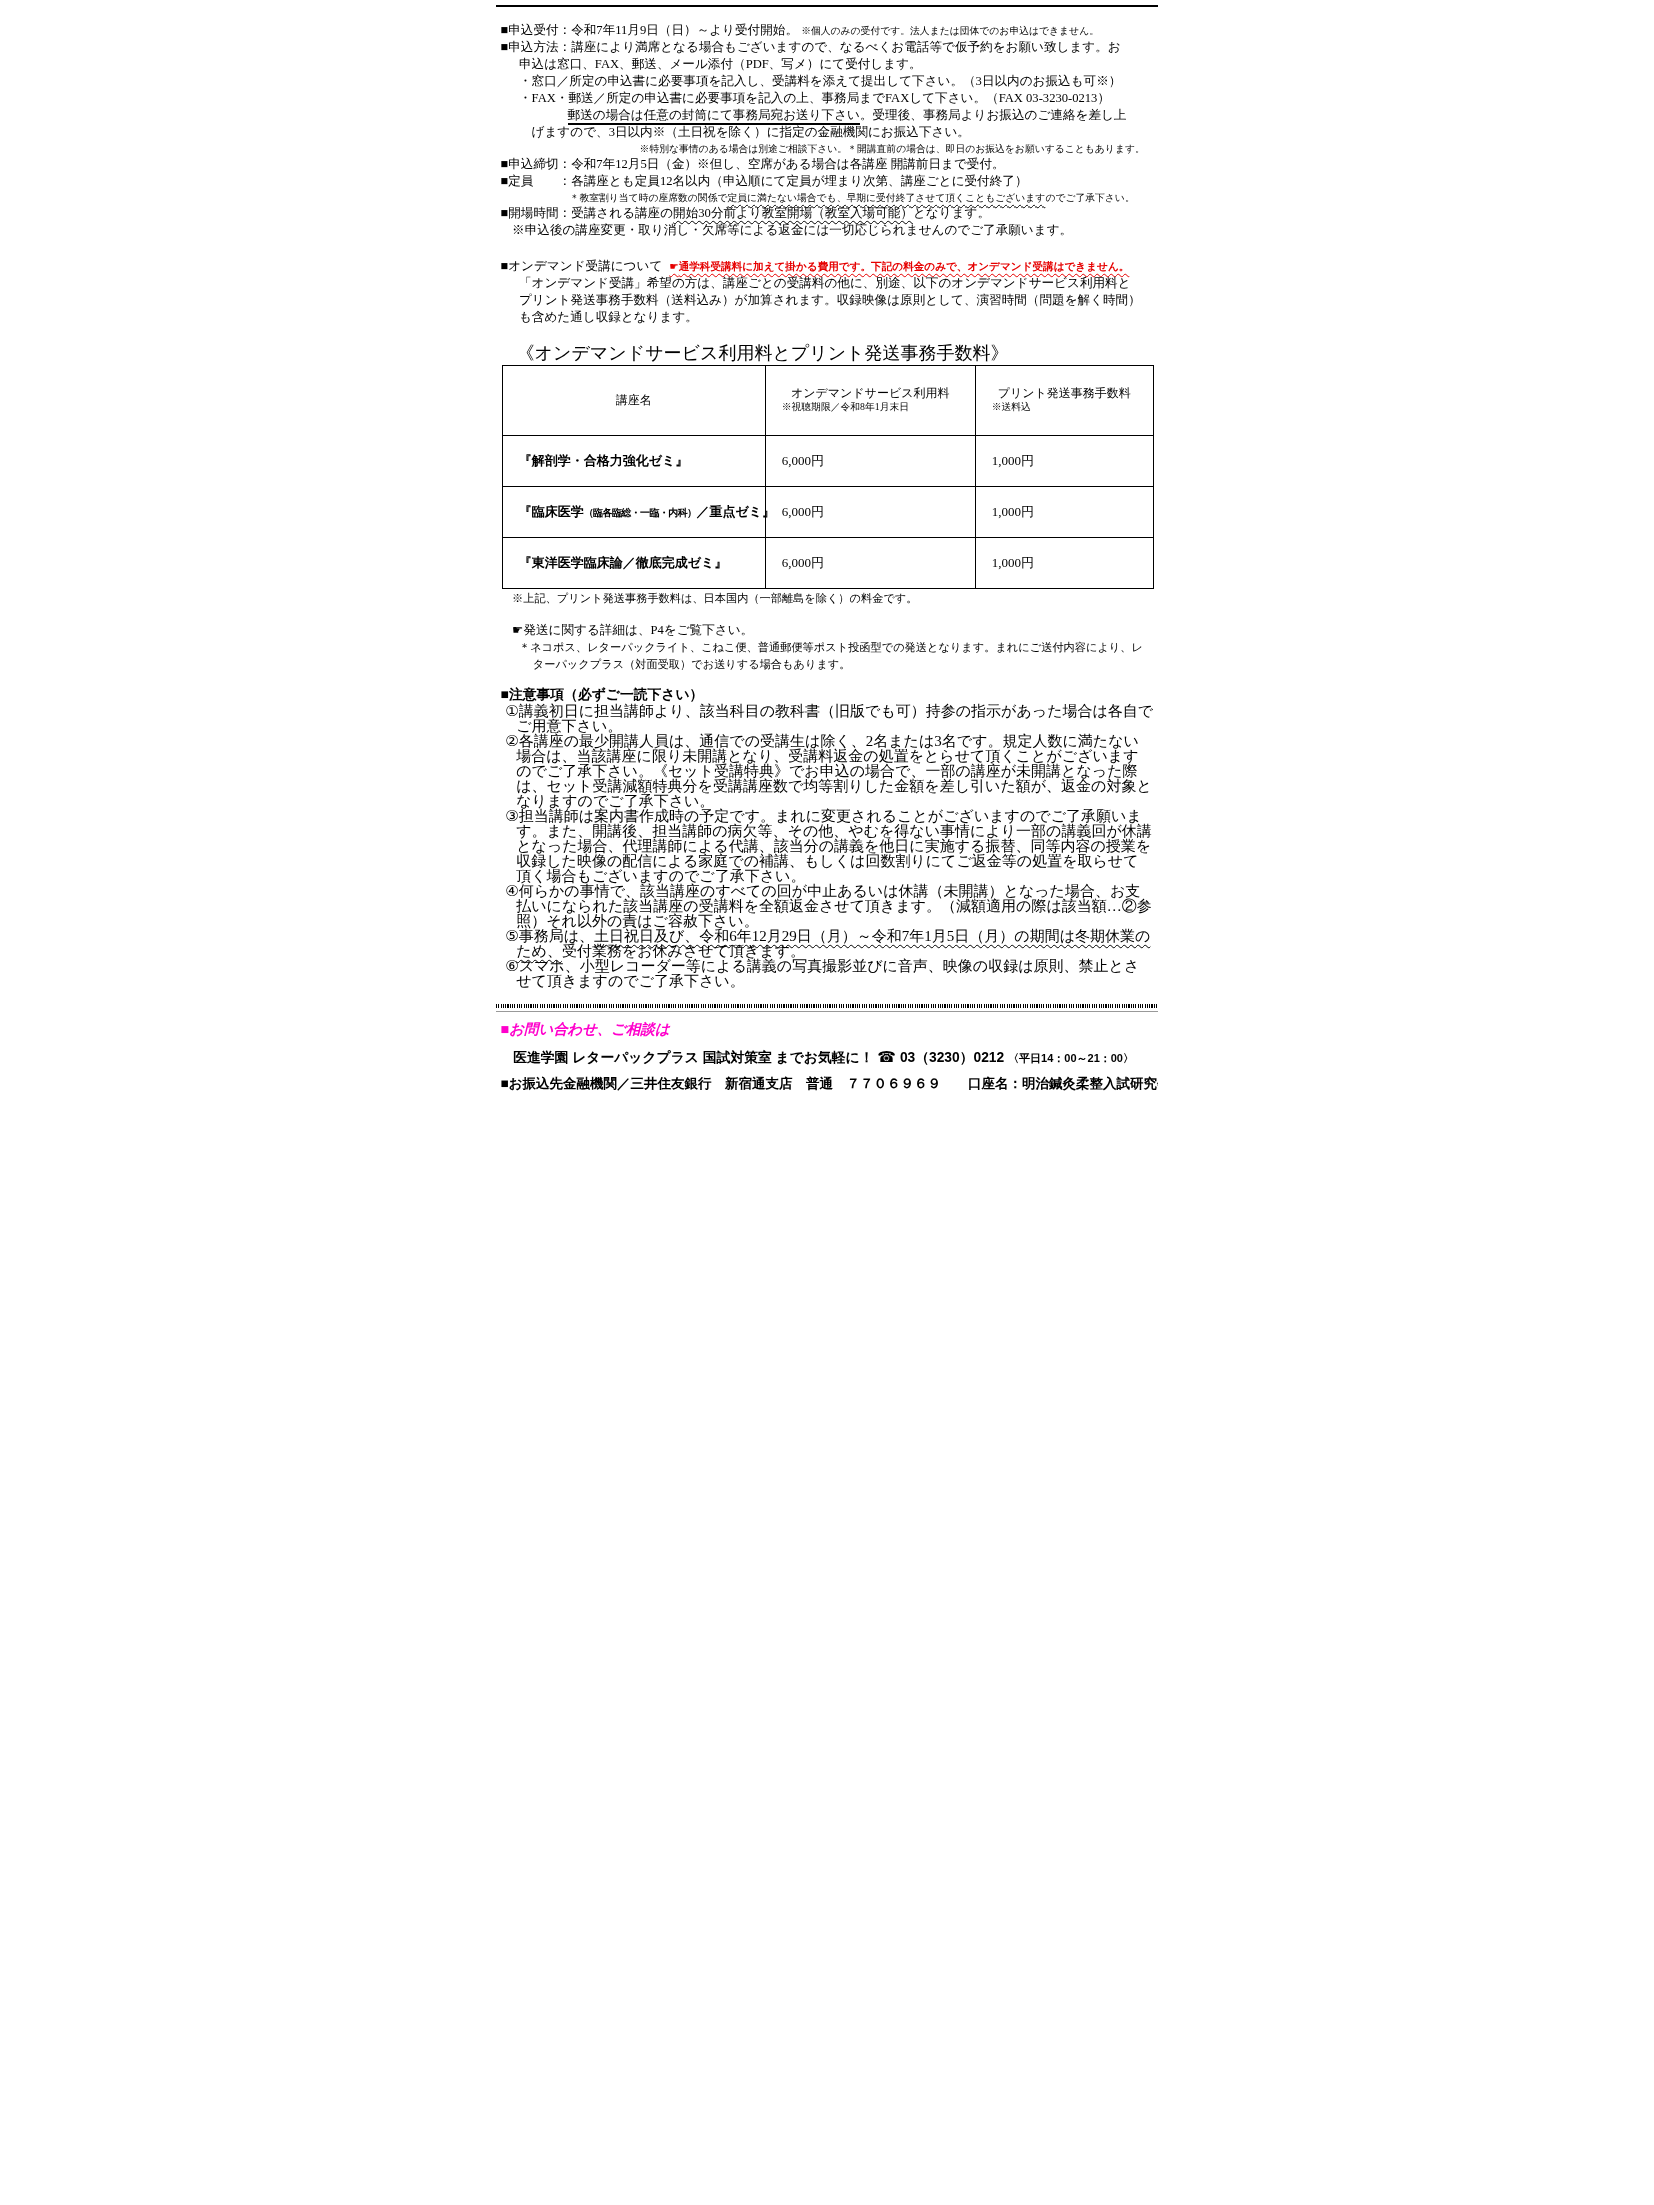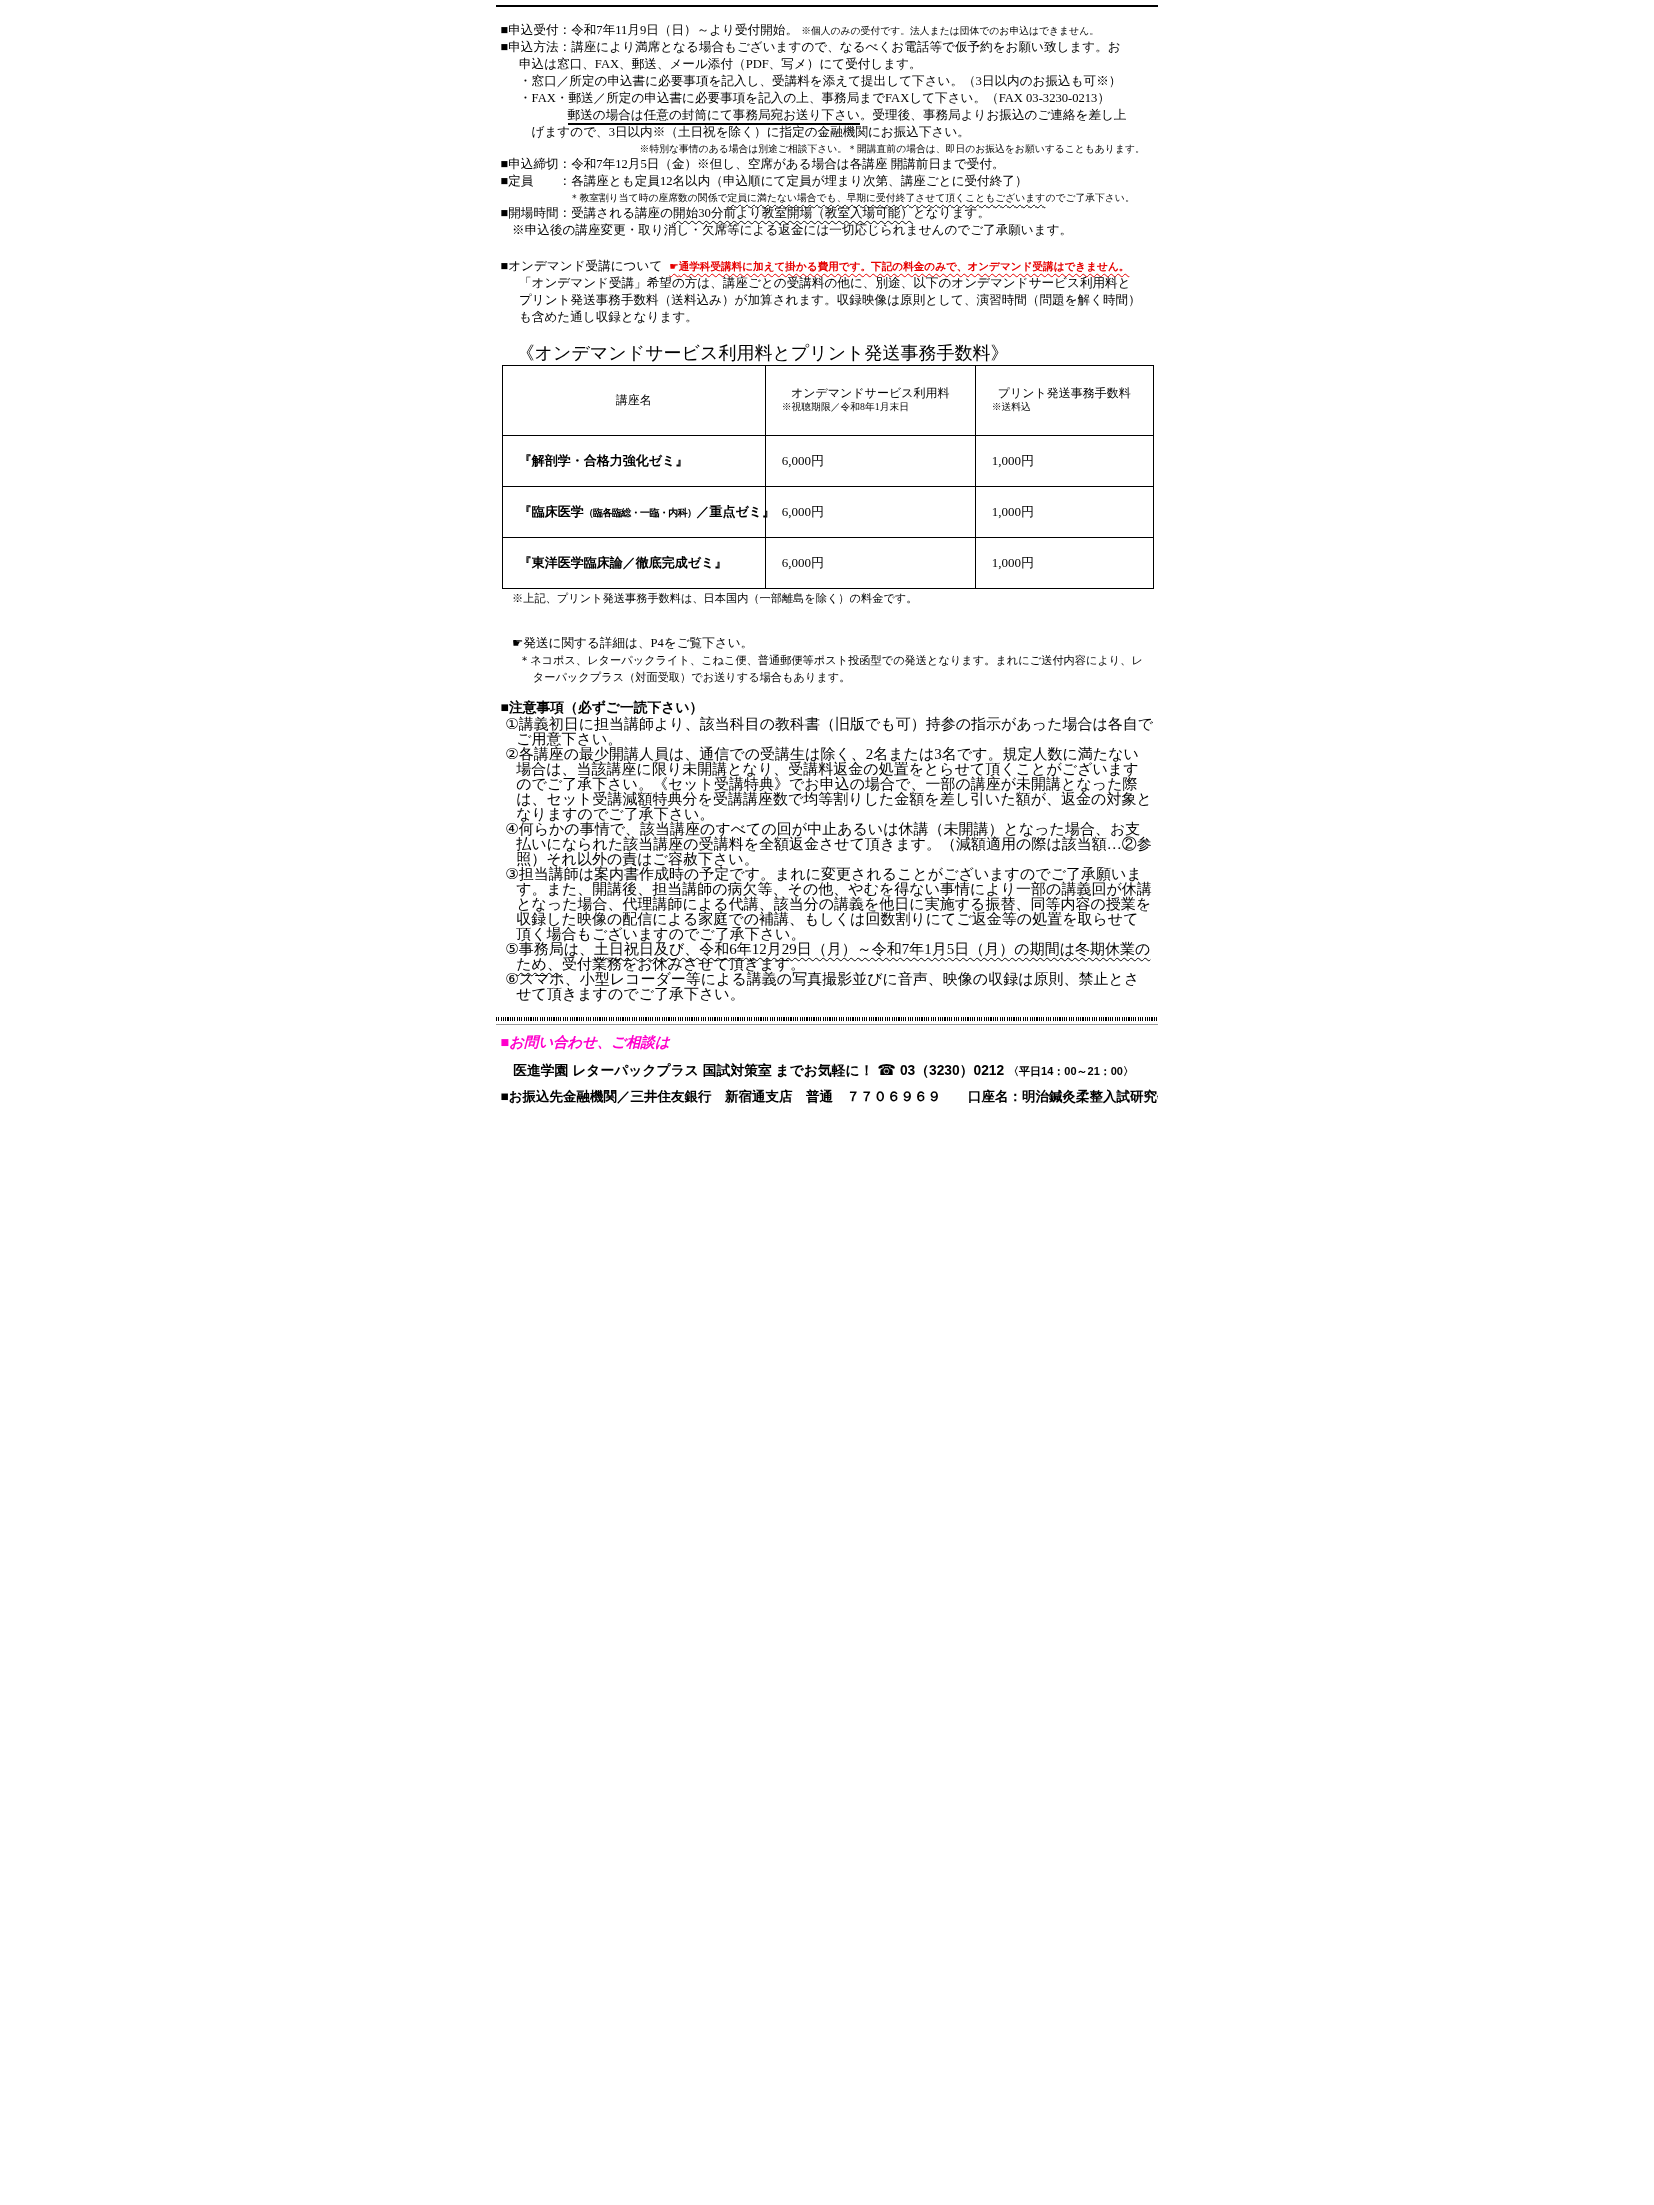--- a/index.html
+++ b/index.html
@@ -188,38 +188,38 @@
           <span>『東洋医学臨床論／徹底完成ゼミ』</span><span class="course-paren"></span><span></span>
         </td>
         <td class="fee-cell">6,000円</td>
         <td class="fee-cell">1,000円</td>
       </tr>
     </tbody>
   </table>
 
   <div class="md ml20" style="line-height:16px;margin-top:1.7px;">※上記、プリント発送事務手数料は、日本国内（一部離島を除く）の料金です。</div>
 
-  <div class="line ml20" style="margin-top:28px;">
+  <div class="line ml20" style="margin-top:15px;">
     <span class="sym">☛</span><span>発送に関する詳細は、P4をご覧下さい。</span>
   </div>
   <div class="ship-note">＊ネコポス、レターパックライト、こねこ便、普通郵便等ポスト投函型での発送となります。まれにご送付内容により、レターパックプラス（対面受取）でお送りする場合もあります。</div>
 
   <div class="notice-heading">■注意事項（必ずご一読下さい）</div>
   <div>
     <div class="notice">
       <span class="num">①</span><span>講義初日に担当講師より、該当科目の教科書（旧版でも可）持参の指示があった場合は各自でご用意下さい。</span>
     </div>
     <div class="notice">
       <span class="num">②</span><span>各講座の最少開講人員は、通信での受講生は除く、2名または3名です。規定人数に満たない場合は、当該講座に限り未開講となり、受講料返金の処置をとらせて頂くことがございますのでご了承下さい。《セット受講特典》でお申込の場合で、一部の講座が未開講となった際は、セット受講減額特典分を受講講座数で均等割りした金額を差し引いた額が、返金の対象となりますのでご了承下さい。</span>
     </div>
     <div class="notice">
+      <span class="num">③</span><span>担当講師は案内書作成時の予定です。まれに変更されることがございますのでご了承願います。また、開講後、担当講師の病欠等、その他、やむを得ない事情により一部の講義回が休講となった場合、代理講師による代講、該当分の講義を他日に実施する振替、同等内容の授業を収録した映像の配信による家庭での補講、もしくは回数割りにてご返金等の処置を取らせて頂く場合もございますのでご了承下さい。</span>
+    </div>
+    <div class="notice">
       <span class="num">④</span><span>何らかの事情で、該当講座のすべての回が中止あるいは休講（未開講）となった場合、お支払いになられた該当講座の受講料を全額返金させて頂きます。（減額適用の際は該当額…②参照）それ以外の責はご容赦下さい。</span>
-    </div>
-    <div class="notice">
-      <span class="num">③</span><span>担当講師は案内書作成時の予定です。まれに変更されることがございますのでご了承願います。また、開講後、担当講師の病欠等、その他、やむを得ない事情により一部の講義回が休講となった場合、代理講師による代講、該当分の講義を他日に実施する振替、同等内容の授業を収録した映像の配信による家庭での補講、もしくは回数割りにてご返金等の処置を取らせて頂く場合もございますのでご了承下さい。</span>
     </div>
     <div class="notice">
       <span class="num">⑤</span><span>事務局は、</span><span class="wavy">土日祝日及び、令和6年12月29日（月）～令和7年1月5日（月）の期間は冬期休業のため、</span><span>受付業務をお休みさせて頂きます。</span>
     </div>
     <div class="notice">
       <span class="num">⑥</span><span>スマホ、小型レコーダー等による講義の写真撮影並びに音声、映像の収録は原則、禁止とさせて頂きますのでご了承下さい。</span>
     </div>
   </div>
 
   <div class="dash-sep"></div>

